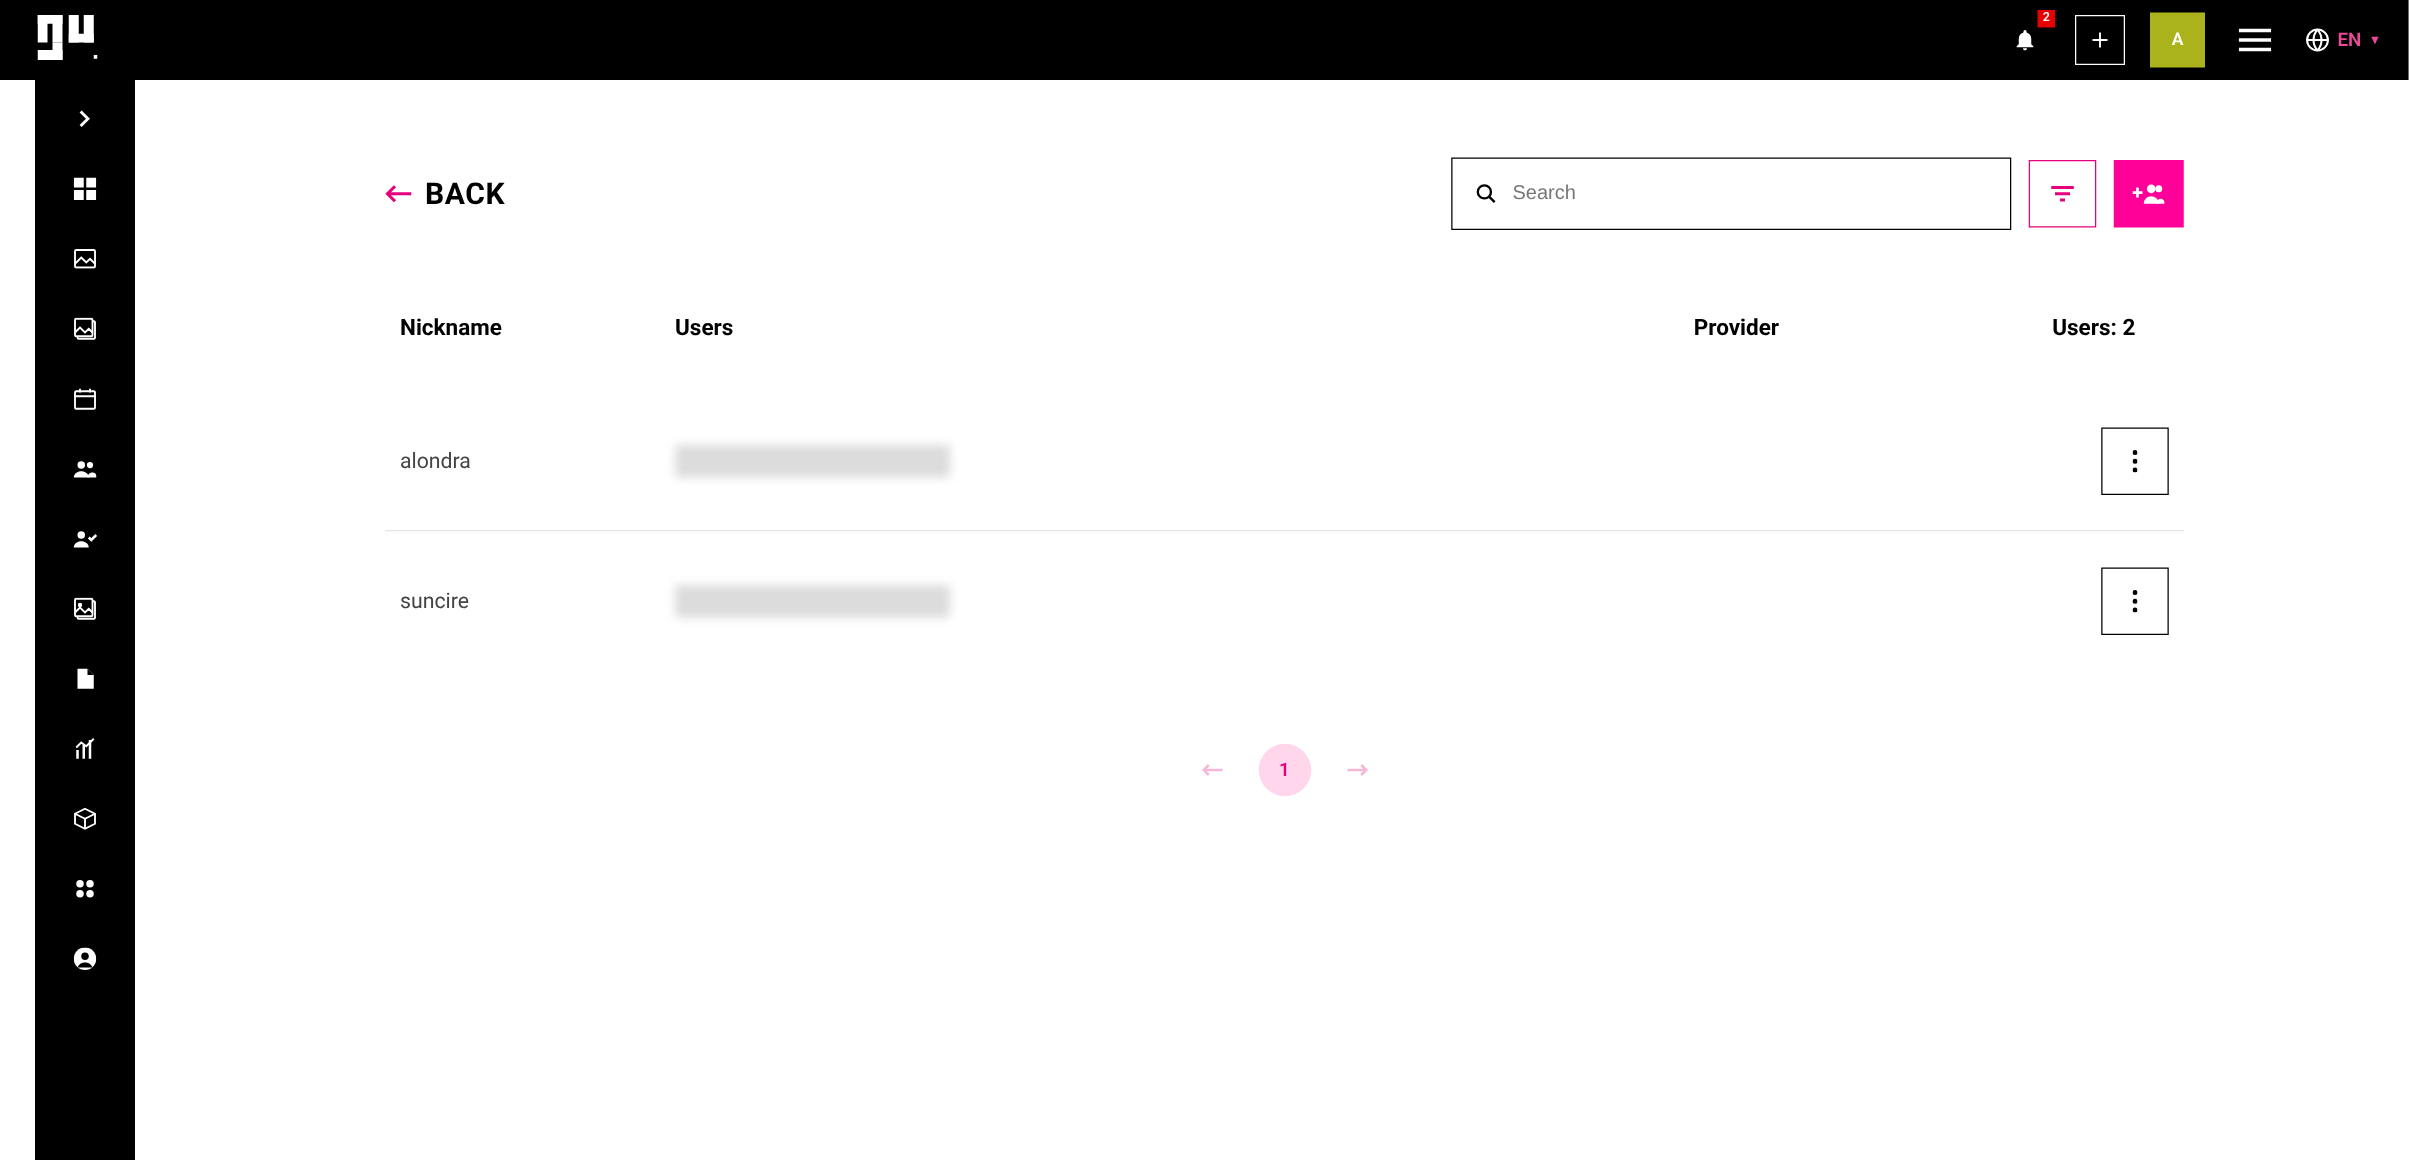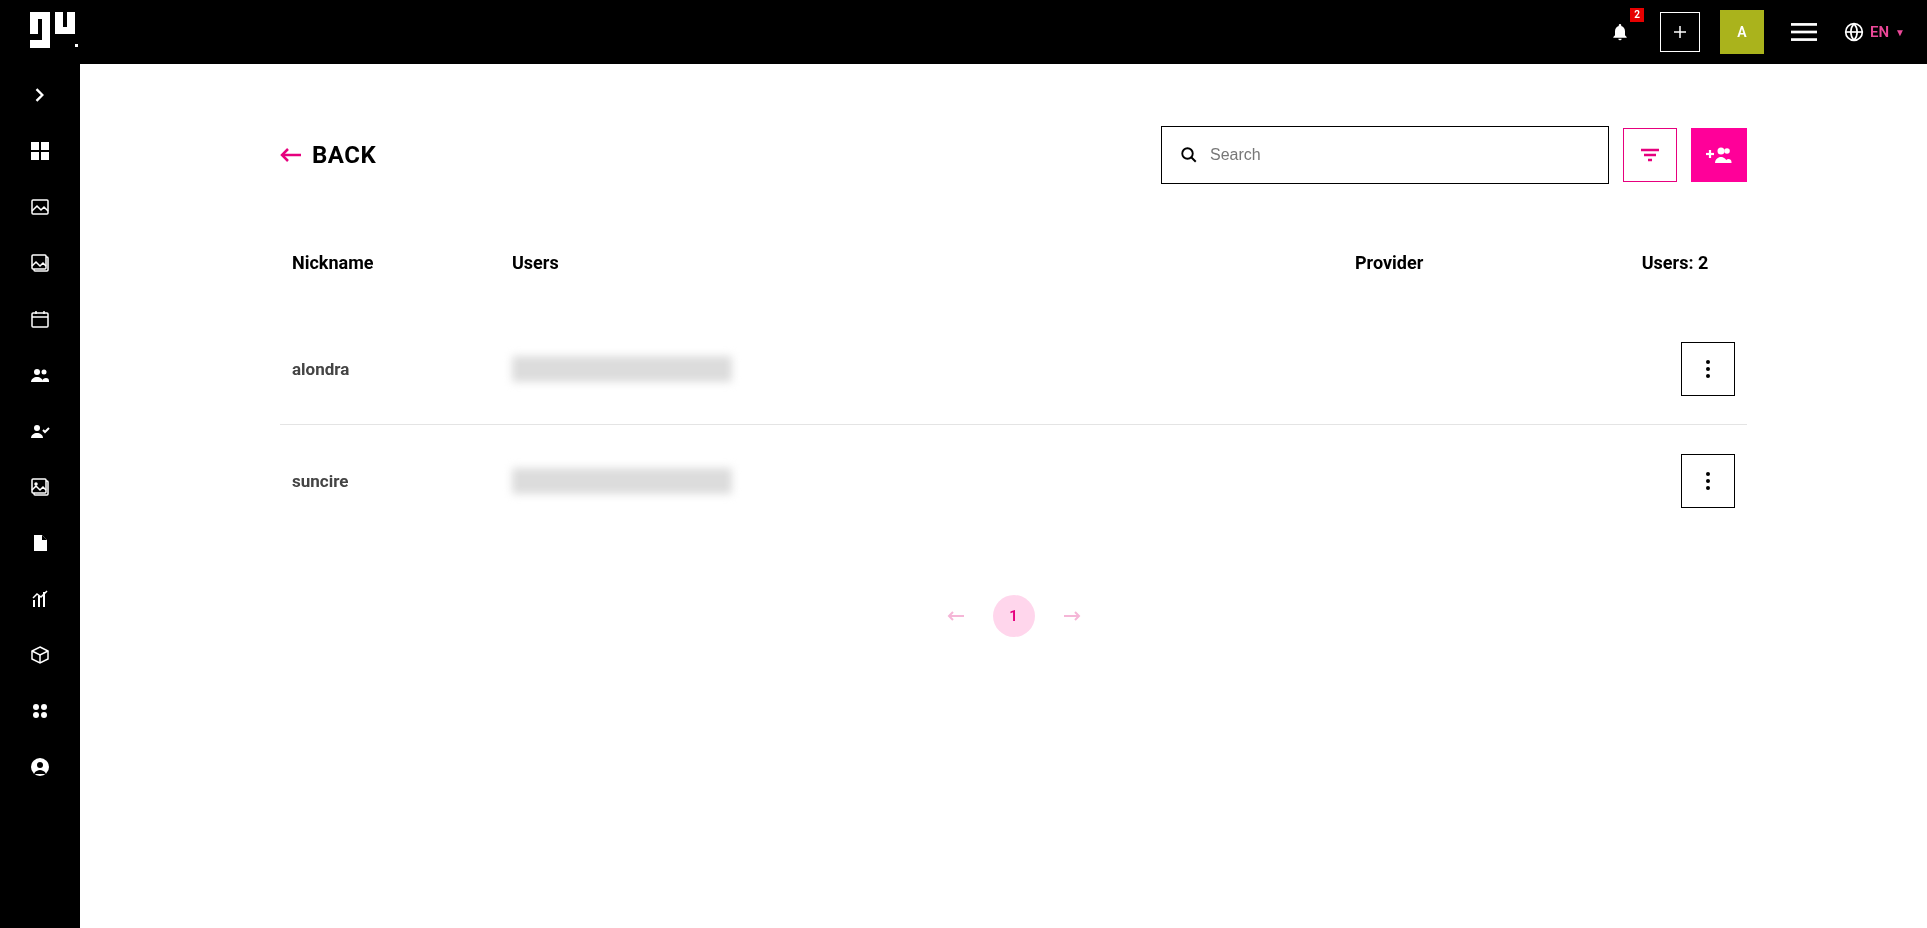--- a/index.html
+++ b/index.html
@@ -46,21 +46,21 @@
   .avatar-box {
     width: 44px; height: 44px; background: #aab31c;
     display: flex; align-items: center; justify-content: center;
     color: #fff; font-weight: 600; font-size: 14px;
     cursor: pointer;
   }
   .lang-sel { display: flex; align-items: center; gap: 6px; color: #ec4899; cursor: pointer; }
   .lang-sel .caret { font-size: 10px; }
 
   
-  .layout { display: flex; height: calc(100% - 64px); }
+  .layout { display: flex; height: calc(100% - 64px); padding-left: 28px; }
   .sidebar {
     width: 80px; background: #000; color: #fff;
     display: flex; flex-direction: column;
     padding-top: 20px;
     gap: 34px;
     align-items: center;
   }
   .sidebar .nav-item {
     width: 40px; height: 22px; display: flex; align-items: center; justify-content: center;
     cursor: pointer;
@@ -102,21 +102,20 @@
     color: #fff; cursor: pointer;
   }
 
   
   .table { width: 100%; }
   .thead, .trow {
     display: grid;
     grid-template-columns: 220px 1fr 260px 120px;
     align-items: center;
     padding: 0 12px;
-    font-weight: bold;
   }
   .thead { font-weight: 700; font-size: 18px; margin-bottom: 40px; }
   .thead .col-users { text-align: center; white-space: nowrap; }
   .trow {
     height: 112px;
     border-bottom: 1px solid #e4e4e4;
     font-size: 17px; color: #444;
   }
   .tbody .trow:last-child { border-bottom: none; }
   .email-blur {

